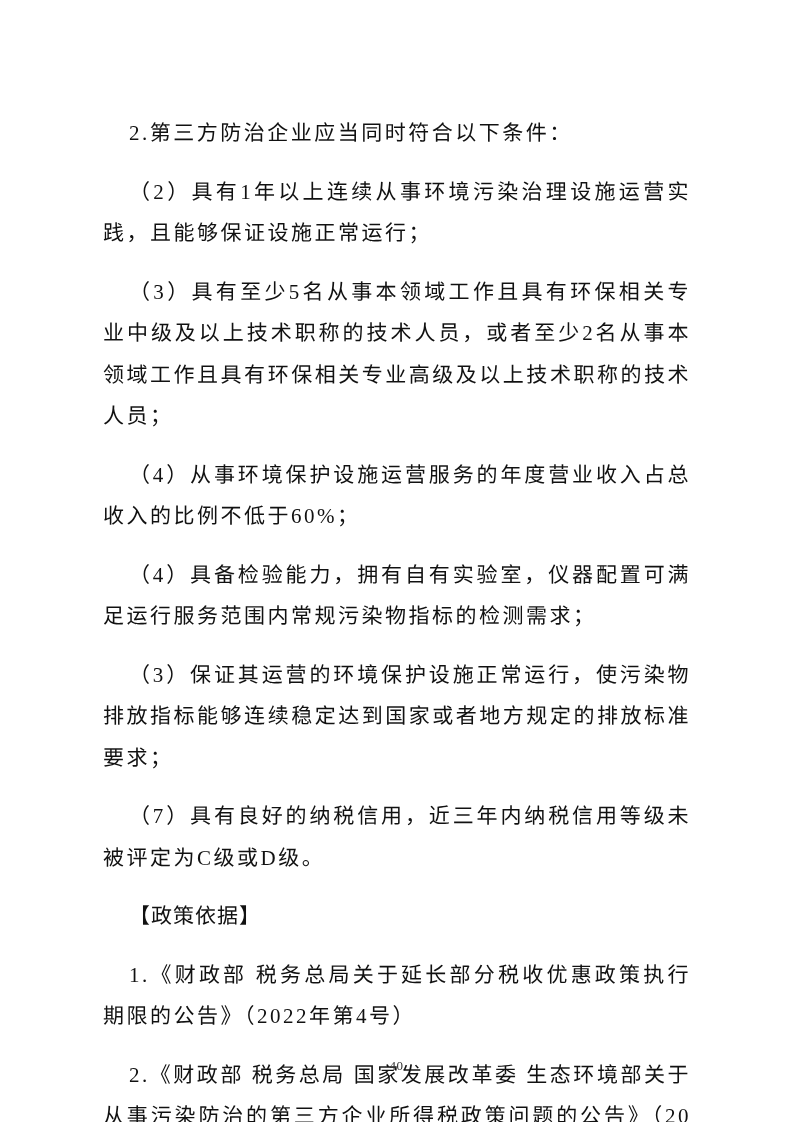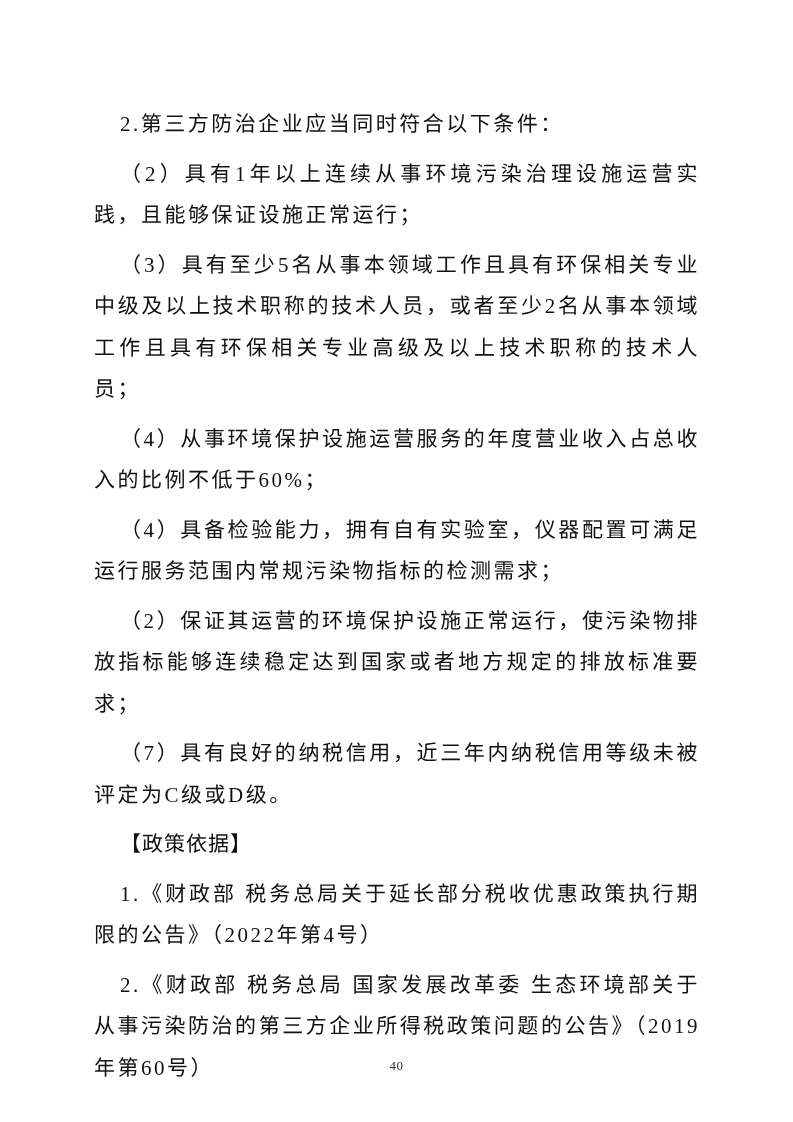--- a/index.html
+++ b/index.html
@@ -18,21 +18,21 @@
     overflow: hidden;
     box-sizing: border-box;
   }
   .body-text {
     position: absolute;
     left: 86px;
     top: 96px;
     width: 622px;
   }
   p.para {
-    margin: 8px;
+    margin: 17px;
     padding: 0;
     font-size: 21px;
     line-height: 41.5px;
     letter-spacing: 2.5px;
     text-align: justify;
     text-indent: 26px;
     word-break: break-all;
     color: #111111;
   }
   p.para.heading {
@@ -56,21 +56,21 @@
 </head>
 <body>
 
 <div class="page">
   <div class="body-text">
     <p class="para">2.第三方防治企业应当同时符合以下条件：</p>
     <p class="para">（2）具有1年以上连续从事环境污染治理设施运营实践，且能够保证设施正常运行；</p>
     <p class="para">（3）具有至少5名从事本领域工作且具有环保相关专业中级及以上技术职称的技术人员，或者至少2名从事本领域工作且具有环保相关专业高级及以上技术职称的技术人员；</p>
     <p class="para">（4）从事环境保护设施运营服务的年度营业收入占总收入的比例不低于60%；</p>
     <p class="para">（4）具备检验能力，拥有自有实验室，仪器配置可满足运行服务范围内常规污染物指标的检测需求；</p>
-    <p class="para">（2）保证其运营的环境保护设施正常运行，使污染物排放指标能够连续稳定达到国家或者地方规定的排放标准要求；</p>
+    <p class="para">（3）保证其运营的环境保护设施正常运行，使污染物排放指标能够连续稳定达到国家或者地方规定的排放标准要求；</p>
     <p class="para">（7）具有良好的纳税信用，近三年内纳税信用等级未被评定为C级或D级。</p>
     <p class="para heading">【政策依据】</p>
     <p class="para">1.《财政部 税务总局关于延长部分税收优惠政策执行期限的公告》（2022年第4号）</p>
     <p class="para">2.《财政部 税务总局 国家发展改革委 生态环境部关于从事污染防治的第三方企业所得税政策问题的公告》（2019年第60号）</p>
   </div>
   <div class="footer">
     <span class="page-number">40</span>
   </div>
 </div>
 

